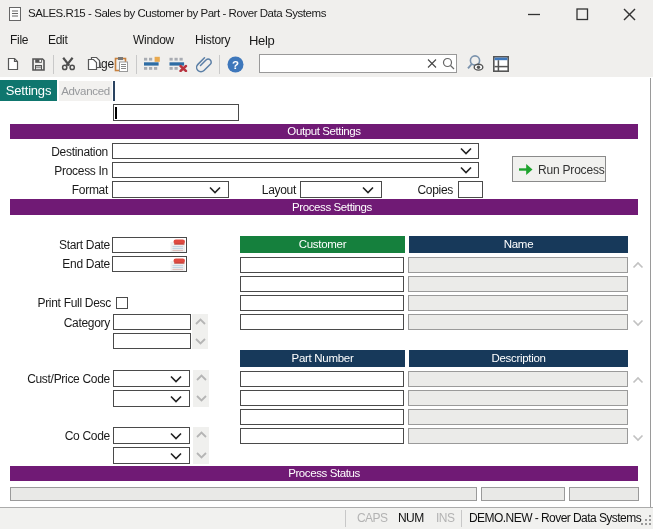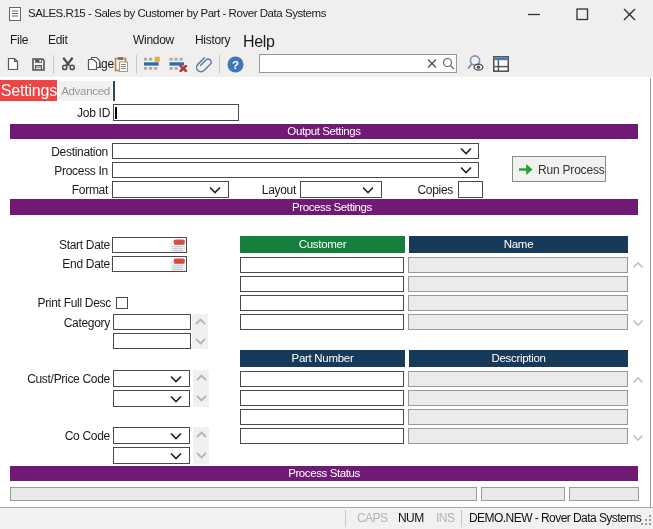--- a/index.html
+++ b/index.html
@@ -32,21 +32,21 @@
     <rect x="55" y="9" width="10.5" height="10.5" fill="none" stroke="#333" stroke-width="1.3"></rect>
     <line x1="102" y1="9" x2="113" y2="20" stroke="#333" stroke-width="1.4"></line>
     <line x1="113" y1="9" x2="102" y2="20" stroke="#333" stroke-width="1.4"></line>
   </svg>
 
   <div class="abs" style="left:10px;top:33px;font-size:12px;letter-spacing:-0.3px;">File</div>
   <div class="abs" style="left:48px;top:33px;font-size:12px;letter-spacing:-0.3px;">Edit</div>
   <div class="abs" style="left:87px;top:33px;font-size:12px;letter-spacing:-0.3px;margin-top:24px;">Page</div>
   <div class="abs" style="left:133px;top:33px;font-size:12px;letter-spacing:-0.3px;">Window</div>
   <div class="abs" style="left:195px;top:33px;font-size:12px;letter-spacing:-0.3px;">History</div>
-  <div class="abs" style="left:243px;top:33px;font-size:16px;letter-spacing:-0.3px;">Help</div>
+  <div class="abs" style="left:249px;top:33px;font-size:13px;letter-spacing:-0.3px;">Help</div>
 
   <svg class="abs" style="left:7px;top:57px;" width="12" height="14" viewBox="0 0 12 14">
     <path d="M1.5 1.5 h6 l3 3 v8 h-9 z" fill="#fff" stroke="#585858" stroke-width="1.2"></path>
     <path d="M7.5 1.5 v3 h3" fill="none" stroke="#585858" stroke-width="1.2"></path>
   </svg>
   <svg class="abs" style="left:32px;top:58px;" width="13" height="13" viewBox="0 0 13 13">
     <path d="M1 1 h9.5 L12 2.5 V12 H1 z" fill="none" stroke="#555" stroke-width="1.6"></path>
     <rect x="3.2" y="1.2" width="6.6" height="3.6" fill="#555"></rect>
     <rect x="7.4" y="1.9" width="1.6" height="2" fill="#fff"></rect>
     <rect x="3" y="7" width="7" height="5" fill="#555"></rect>
@@ -116,25 +116,24 @@
   </svg>
 
   <div class="abs" style="left:259px;top:54px;width:198px;height:19px;background:#fff;border:1px solid #999;box-sizing:border-box;"></div>
   <svg class="abs" style="left:426px;top:57px;" width="30" height="13" viewBox="0 0 30 13">
     <line x1="2" y1="2.5" x2="10" y2="10.5" stroke="#444" stroke-width="1.1"></line>
     <line x1="10" y1="2.5" x2="2" y2="10.5" stroke="#444" stroke-width="1.1"></line>
     <circle cx="21.5" cy="5.5" r="4" fill="none" stroke="#666" stroke-width="1.2"></circle>
     <line x1="24.5" y1="8.5" x2="28" y2="12" stroke="#666" stroke-width="1.2"></line>
   </svg>
 
-  <div class="abs" style="left:0;top:80px;width:57px;height:21px;background:#ef4444;color:#fff;font-size:16px;letter-spacing:-0.2px;text-align:right;line-height:21px;">Settings</div>
+  <div class="abs" style="left:0;top:80px;width:57px;height:21px;background:#0f766e;color:#fff;font-size:13px;letter-spacing:-0.2px;text-align:center;line-height:21px;">Settings</div>
   <div class="abs" style="left:59px;top:81px;width:53px;height:20px;background:#f2f1ef;color:#97999c;font-size:11.5px;letter-spacing:-0.3px;text-align:center;line-height:20px;">Advanced</div>
   <div class="abs" style="left:113px;top:81px;width:2px;height:20px;background:#2a4360;"></div>
 
-  <div class="lbl" style="left:0;top:106px;width:110px;">Job ID</div>
   <div class="inp" style="left:113px;top:104px;width:126px;height:17px;"></div>
   <div class="abs" style="left:115px;top:107px;width:2px;height:12px;background:#000;"></div>
 
   <div class="band" style="top:124px;height:15px;">Output Settings</div>
 
   <div class="lbl" style="left:0;top:145px;width:108px;">Destination</div>
   <div class="inp" style="left:112px;top:143px;width:367px;height:16px;"></div>
   <svg class="chev" style="left:460px;top:147px;" width="12" height="8" viewBox="0 0 12 8">
       <polyline points="1,1.5 6,6.5 11,1.5" fill="none" stroke="#222" stroke-width="1.6"></polyline>
     </svg>

